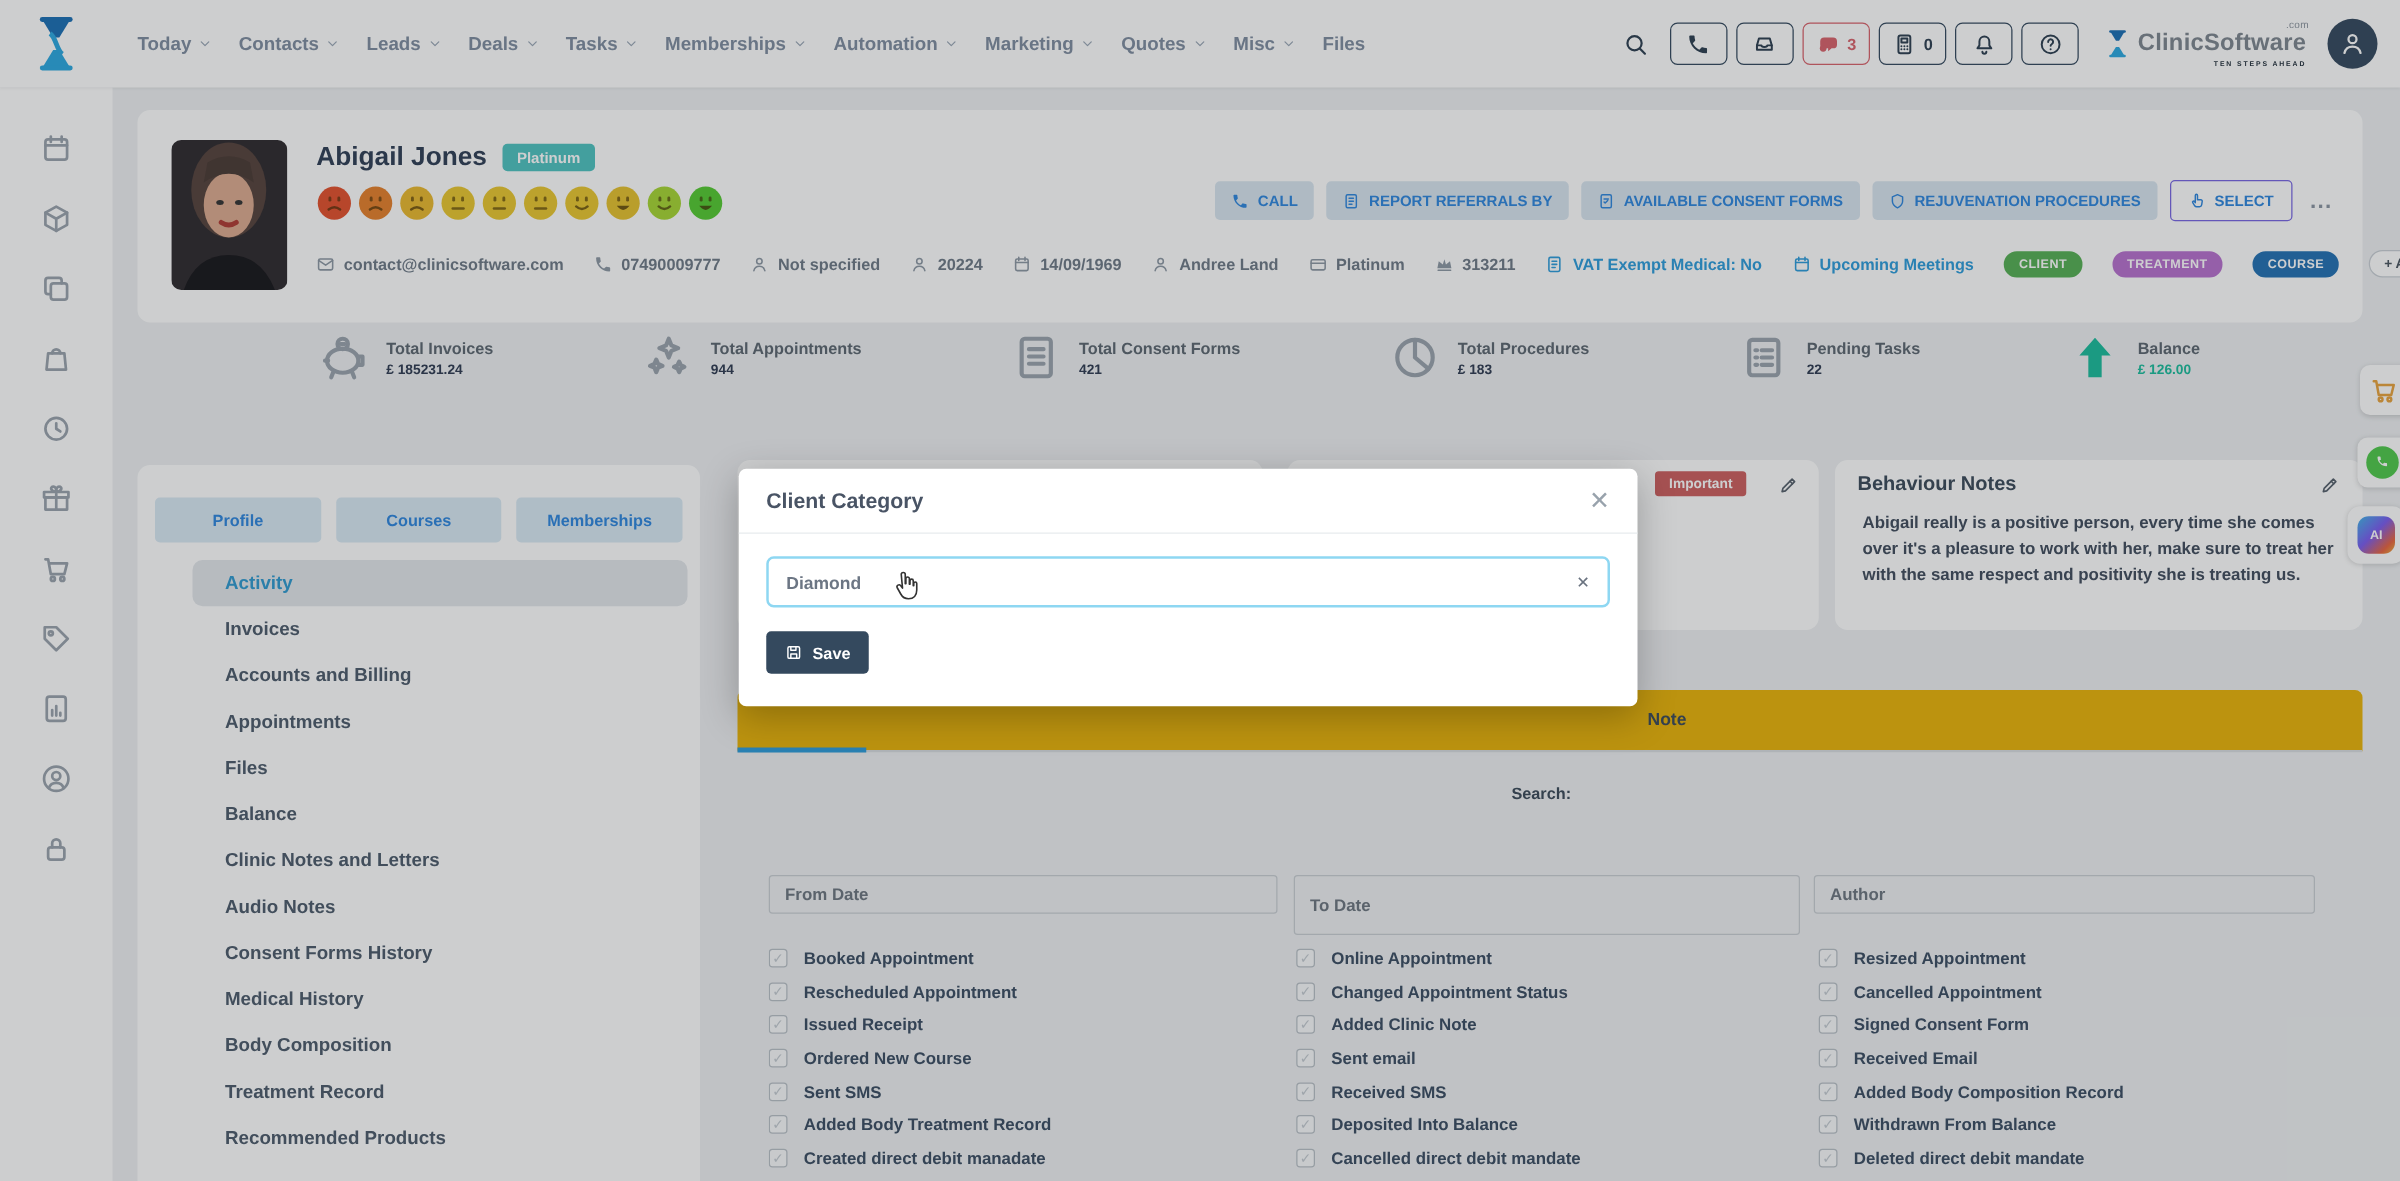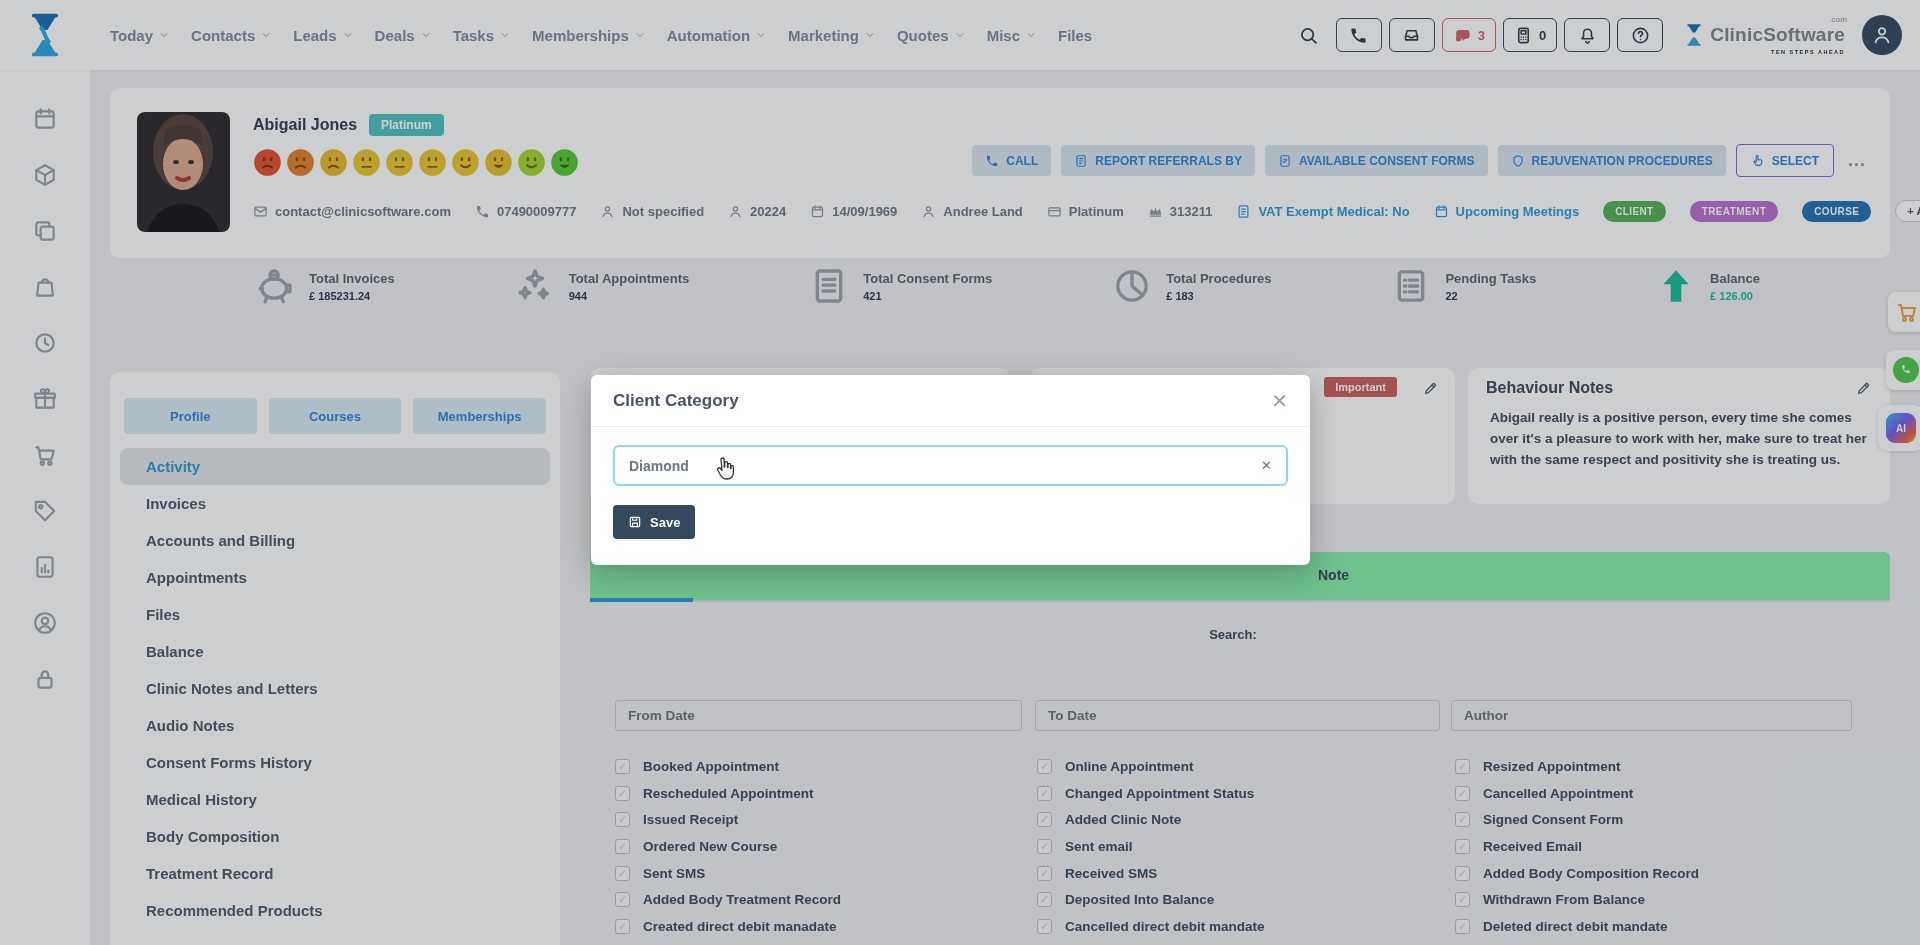--- a/index.html
+++ b/index.html
@@ -31,21 +31,21 @@
 
   
   .rail { position:absolute; left:0; top:70px; width:90px; height:875px; background:#fff; z-index:4;
           display:flex; flex-direction:column; align-items:center; padding-top:36px; gap:30px; }
   .rail-item { color:#9aa3ad; cursor:pointer; }
 
   
   .client-card { position:absolute; left:110px; top:88px; width:1780px; height:170px; background:#fff; border-radius:10px; }
   .photo { position:absolute; left:27px; top:24px; width:93px; height:120px; border-radius:8px; overflow:hidden; }
   .name-row { position:absolute; left:143px; top:26px; display:flex; align-items:center; gap:12px; }
-  .client-name { font-size:16px; font-weight:700; color:#2f3e55; }
+  .client-name { font-size:21px; font-weight:700; color:#2f3e55; }
   .tier-badge { background:#4ec3c0; color:#fff; font-size:12px; font-weight:700; padding:4px 12px; border-radius:4px; }
   .moods { position:absolute; left:143px; top:60px; display:flex; gap:4px; }
   .mood { cursor:pointer; }
   .info-row { position:absolute; left:143px; top:112px; display:flex; align-items:center; gap:24px; white-space:nowrap; }
   .info-item { display:flex; align-items:flex-end; gap:7px; font-size:13px; font-weight:600; color:#6e7a87; }
   .info-item .ii { color:#8d98a4; }
   .info-item.accent, .info-item.accent .ii { color:#2d9cdb; }
   .pill { color:#fff; font-size:10px; font-weight:700; letter-spacing:.4px; padding:5px 12px; border-radius:12px; cursor:pointer; }
   .addlabel { border:1px solid #c9cfd5; border-radius:12px; background:#fff; color:#4a5560; font-size:11px; font-weight:600; padding:4px 11px; cursor:pointer; }
   .actions { position:absolute; right:20px; top:24px; display:flex; align-items:center; gap:10px;margin-top:32px; }
@@ -62,42 +62,42 @@
   .stat-label { font-size:13px; font-weight:600; color:#5c6670; margin-bottom:4px; }
   .stat-value { font-size:11px; font-weight:700; color:#2f3b52; }
   .stat.accent .si, .stat.accent .stat-value { color:#1abc9c; }
 
   
   .menu-card { position:absolute; left:110px; top:372px; width:450px; height:640px; background:#fff; border-radius:10px; padding:14px 10px; }
   .menu-tabs { display:flex; gap:12px; padding:0 4px; }
   .menu-tab { flex:1; height:36px; background:#d9e9f4; border-radius:4px; color:#2e86de; font-size:13px; font-weight:700;
               display:flex; align-items:center; justify-content:center; cursor:pointer;margin-top:12px; }
   .menu-list { margin-top:14px; }
-  .menu-item { height:37px; display:flex; align-items:center; padding-left:26px; font-size:15px; font-weight:600; color:#4c5b6b; cursor:pointer; }
+  .menu-item { height:37px; display:flex; align-items:center; padding-left:26px; font-size:15px; font-weight:600; color:#4c5b6b; cursor:pointer;margin-left:34px; }
   .menu-item.active { background:#e3e7eb; border-radius:8px; color:#2f9ad0; }
 
   
   .note-card { position:absolute; top:368px; height:136px; background:#fff; border-radius:10px; }
   .nc-title { position:absolute; left:18px; top:11px; font-size:16px; font-weight:700; color:#3b4a5a; }
   .nc-title.red { color:#dd5f5f; }
   .nc-pin, .nc-pencil { position:absolute; top:12px; color:#55606c; cursor:pointer; }
   .imp-badge { position:absolute; right:58px; top:9px; background:#cd5f5f; color:#fff; font-size:11px; font-weight:700; padding:4px 11px; border-radius:3px; }
   .behaviour-text { position:absolute; left:22px; right:20px; top:40px; font-size:13.5px; font-weight:600; color:#414d5d; line-height:1.55; }
 
   
-  .tabstrip { position:absolute; left:590px; top:552px; width:1300px; height:50px; background:#86efac; border-bottom:2px solid #d9dde0; border-radius:6px 6px 0 0; }
+  .tabstrip { position:absolute; left:590px; top:552px; width:1300px; height:50px; background:#eab308; border-bottom:2px solid #d9dde0; border-radius:6px 6px 0 0; }
   .tab-underline { position:absolute; left:0; bottom:-2px; width:103px; height:4px; background:#2d9cdb; }
   .tab-note { position:absolute; left:728px; top:15px; font-size:14px; font-weight:600; color:#3b4a5a; cursor:pointer; }
   .search-label { position:absolute; left:1133px; top:627px; width:200px; text-align:center; font-size:13px; font-weight:600; color:#3b4a5a; }
   .inp { position:absolute; border:1px solid #c9ced3; border-radius:3px; background:transparent; font-family:inherit;
          font-size:13.5px; font-weight:600; color:#3a4a5e; padding:0 12px; outline:none; }
   .inp::placeholder { color:#6d7680; opacity:1; font-weight:600; }
   .search-inp { left:615px; top:651px; width:1237px; height:28px; }
   .date-from { left:615px; top:700px; width:407px; height:31px; }
-  .date-to { left:1035px; top:700px; width:405px; height:31px; }
+  .date-to { left:1035px; top:700px; width:405px; height:48px; }
   .date-author { left:1451px; top:700px; width:401px; height:31px; }
   .cb-grid { position:absolute; left:615px; top:753px; width:1270px; height:192px; overflow:hidden; }
   .cb-col { position:absolute; top:0; }
   .cb-row { display:flex; align-items:center; gap:13px; height:26.7px; cursor:pointer; }
   .cbox { width:15px; height:15px; border:1px solid #b9c0c7; border-radius:3px; background:rgba(255,255,255,.65);
           display:flex; align-items:center; justify-content:center; color:#c3cad1; font-size:11px; font-weight:700; }
   .cb-label { font-size:13.5px; font-weight:600; color:#3b4d63; white-space:nowrap; }
 
   
   .floater { position:absolute; background:#fff; border-radius:8px; box-shadow:0 1px 4px rgba(0,0,0,.15);

